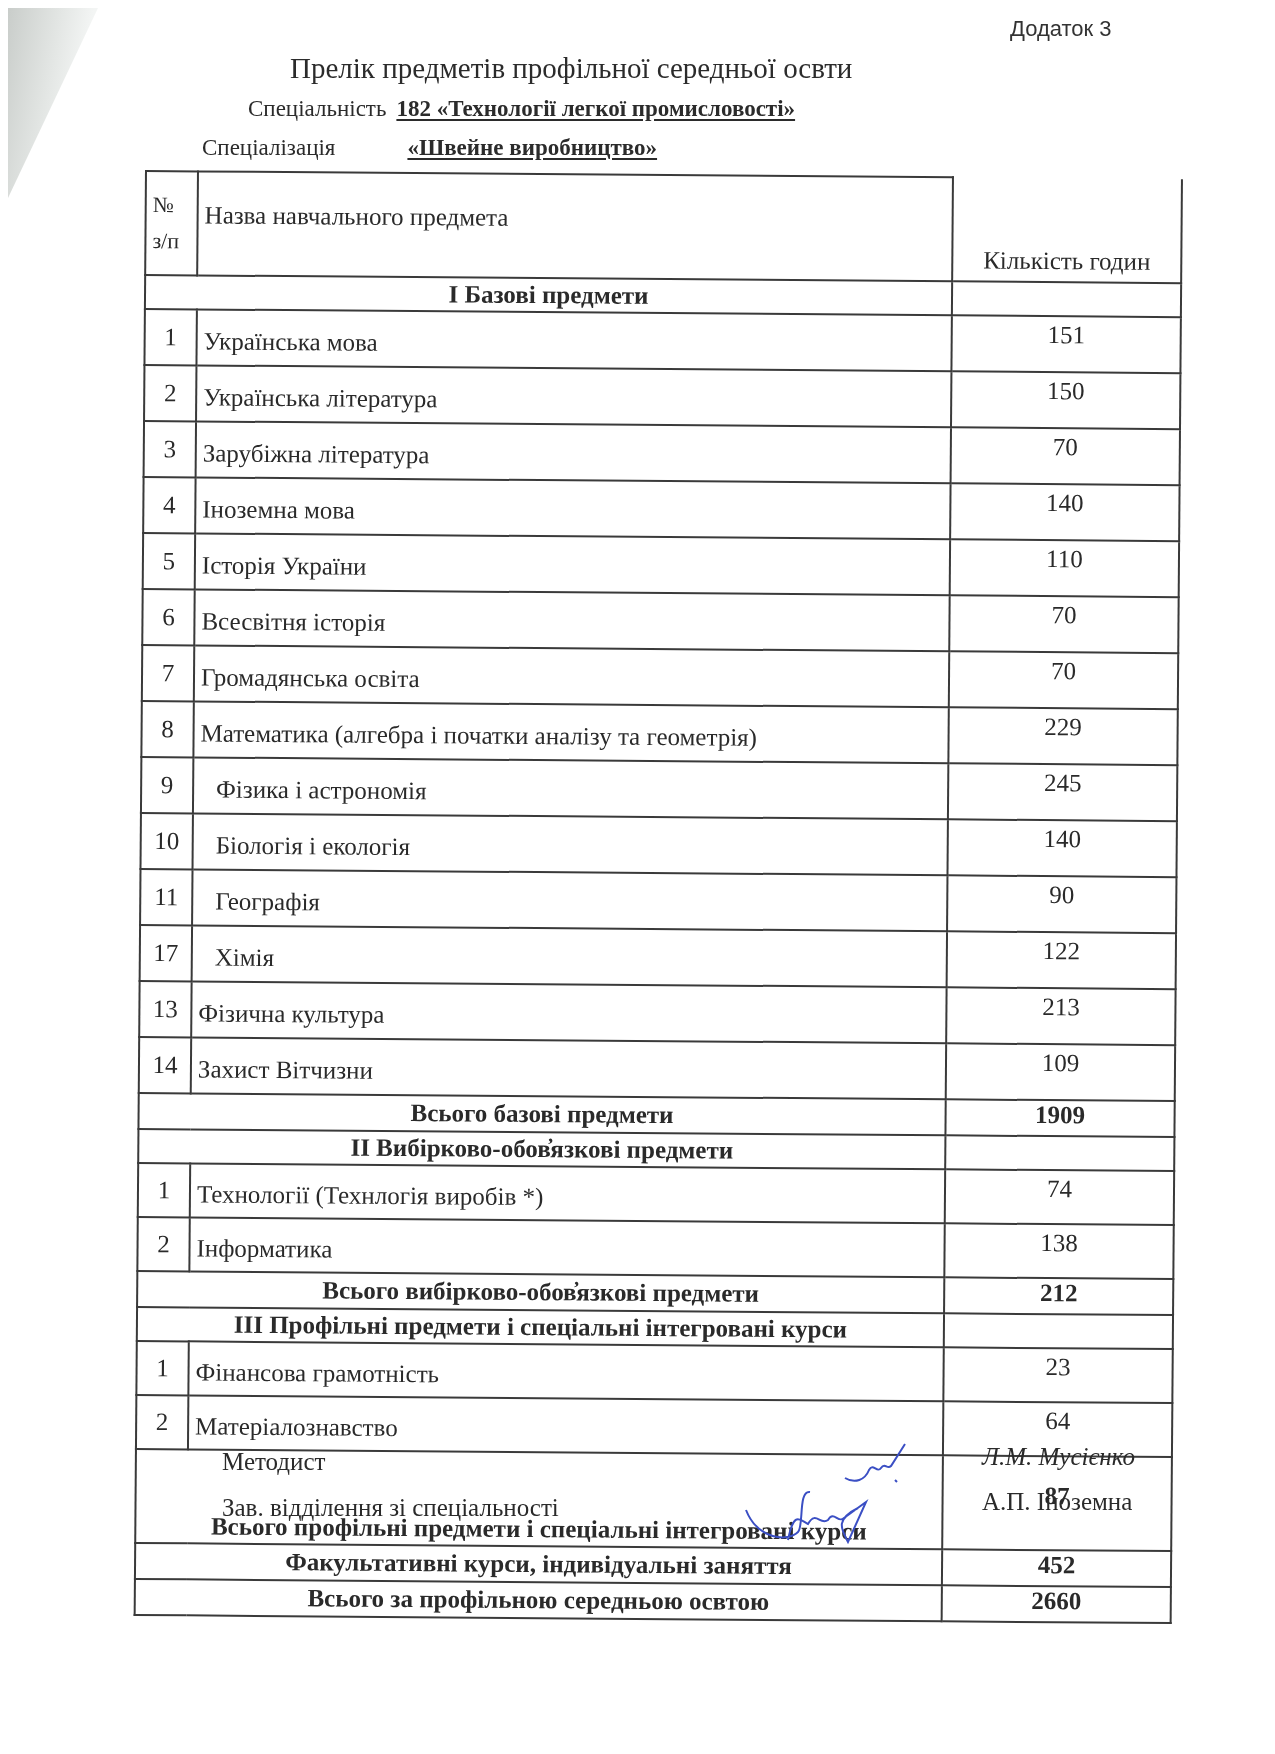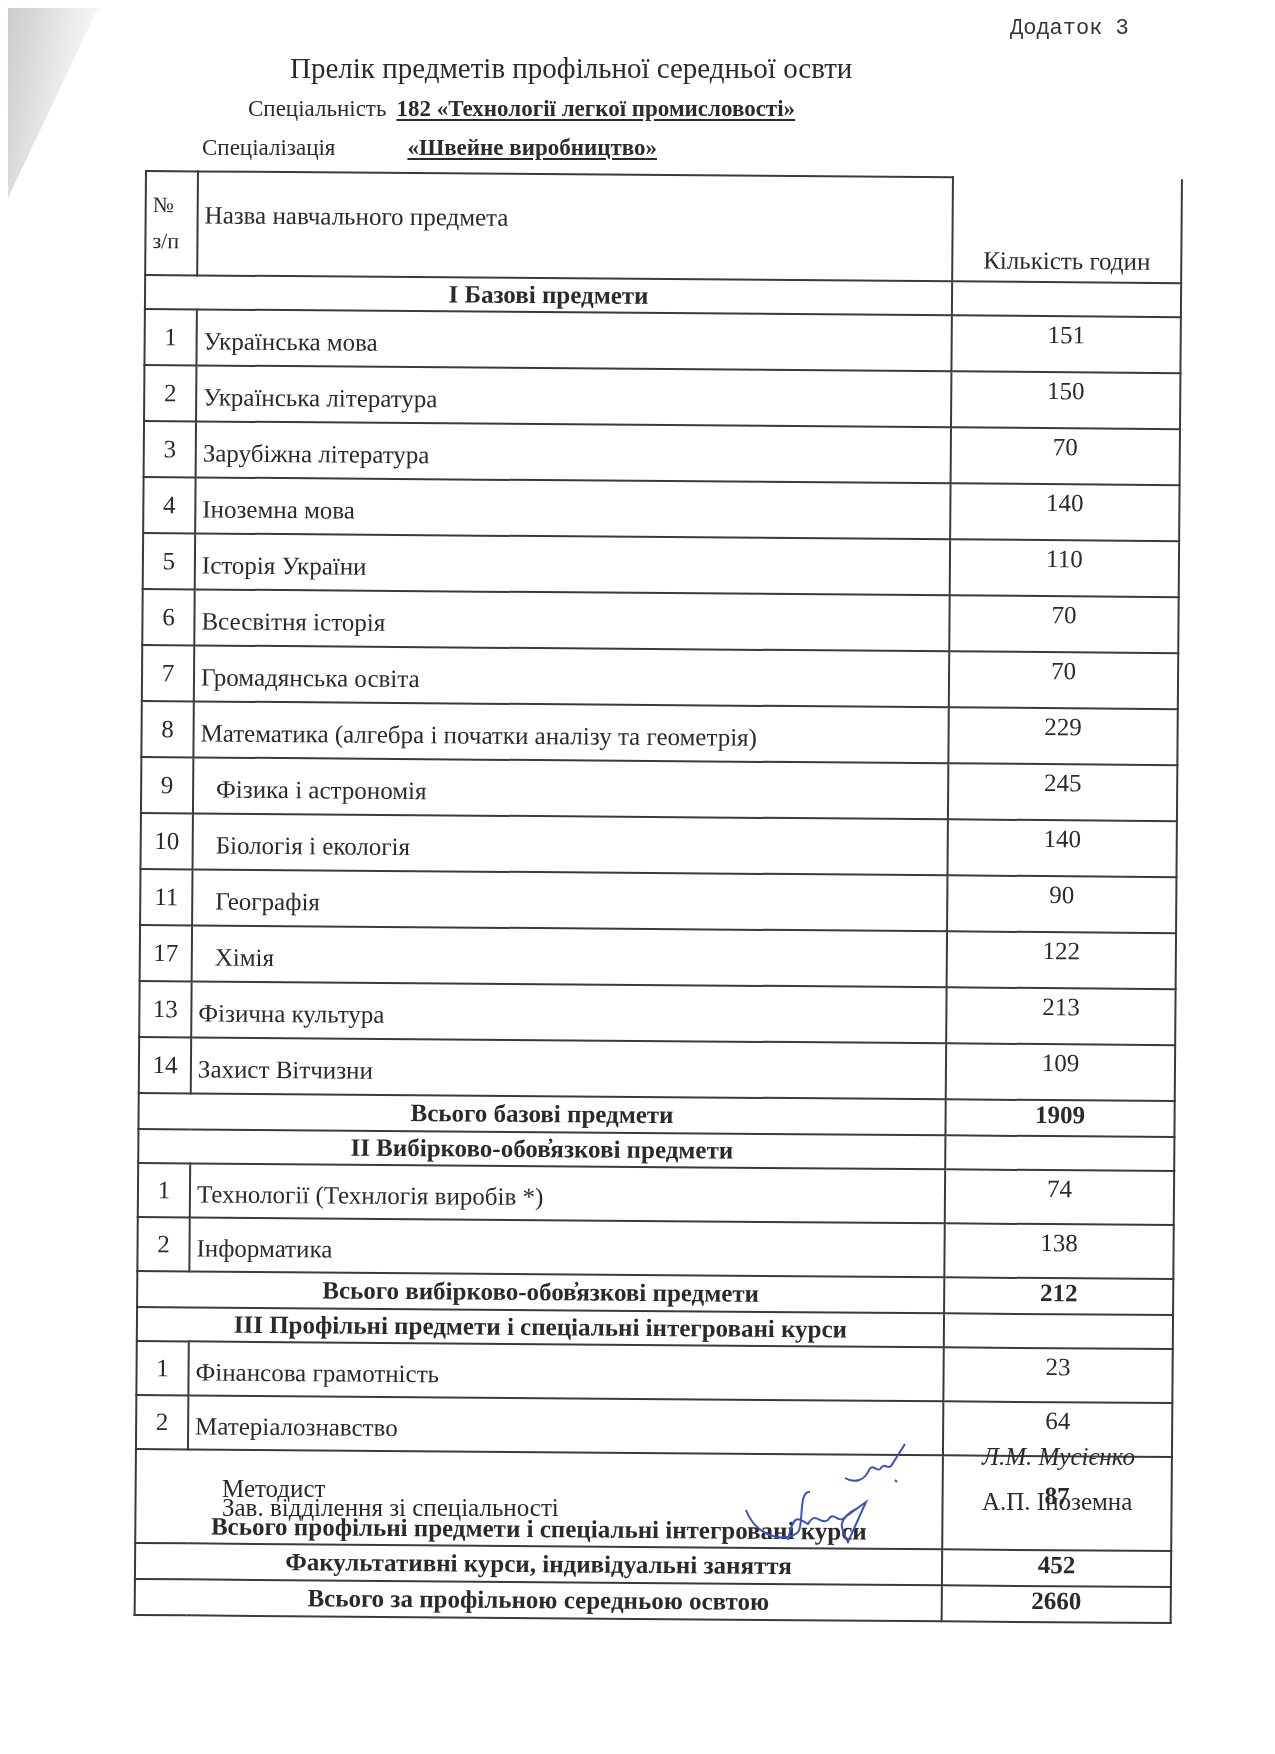--- a/index.html
+++ b/index.html
@@ -7,21 +7,21 @@
     width: 1275px; height: 1754px; background: #ffffff; position: relative; overflow: hidden;
     font-family: "Liberation Serif", serif; color: #2a2a2a;
   }
   .fold {
     position: absolute; left: 8px; top: 8px; width: 90px; height: 190px;
     background: linear-gradient(100deg, #c9cdca 0%, #e4e7e5 45%, #f3f5f4 70%);
     clip-path: polygon(0 0, 100% 0, 0 100%);
   }
   .addendum {
     position: absolute; left: 1010px; top: 16px;
-    font-family: Liberation Mono, monospace; font-size: 22px; color: #333;
+    font-family: Liberation Sans, sans-serif; font-size: 22px; color: #333;
   }
   .title {
     position: absolute; left: 290px; top: 52px; font-size: 29px; color: #2b2b2b;
   }
   .meta-row { position: absolute; font-size: 23px; color: #2b2b2b; }
   .meta-row .value { font-weight: bold; text-decoration: underline; text-underline-offset: 3px; margin-top: 28px; }
   .specialty { left: 248px; top: 96px; }
   .specialty .value { margin-left: 10px; }
   .specialization { left: 202px; top: 135px; }
   .specialization .value { margin-left: 72px; }
@@ -50,21 +50,21 @@
   .tot td { height: 34px; font-weight: bold; text-align: center; font-size: 25px; }
   .tot .hours { vertical-align: top; }
   .tot.tall td { height: 78px; }
   .tot.tall .label { vertical-align: bottom; padding-bottom: 2px; }
   .tot.tall .hours { vertical-align: middle; padding-bottom: 14px; }
   .sec2 td { height: 32px; }
   .item2 td { height: 44px; }
 
   .sign-label { position: absolute; font-size: 25px; color: #2a2a2a; }
   .sign-name { position: absolute; font-size: 25px; color: #2a2a2a; }
-  .methodist-label { left: 222px; top: 1448px; margin-top: 27px; }
+  .methodist-label { left: 222px; top: 1448px; }
   .head-label { left: 222px; top: 1494px; text-align: right; }
   .methodist-name { left: 982px; top: 1443px; font-style: italic; }
   .head-name { left: 982px; top: 1488px; }
   .sig { position: absolute; }
   .sig-1 { left: 835px; top: 1440px; }
   .sig-2 { left: 738px; top: 1480px; }
 </style>
 </head>
 <body>
 

